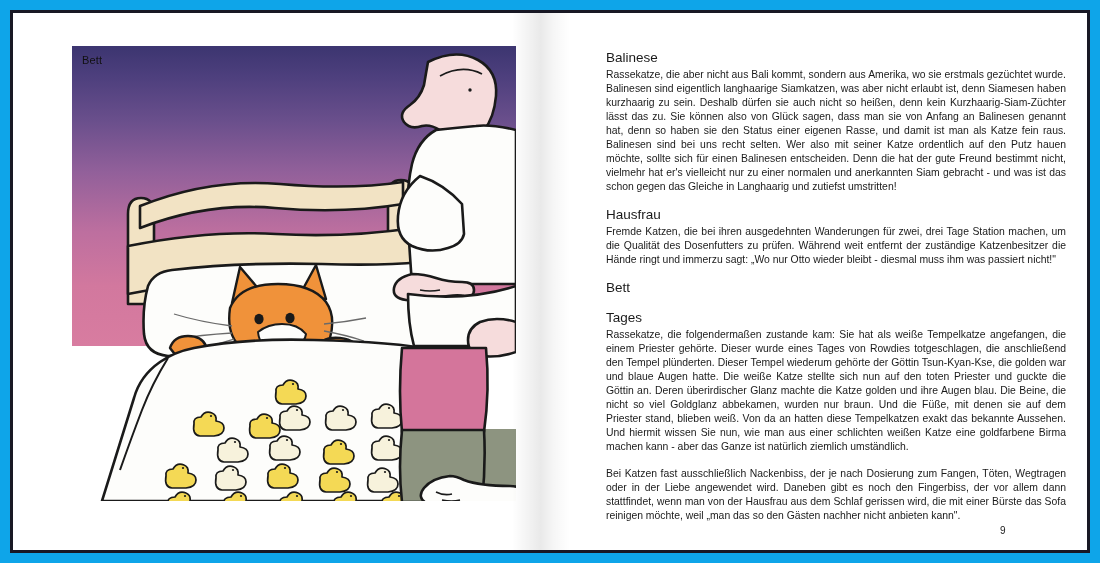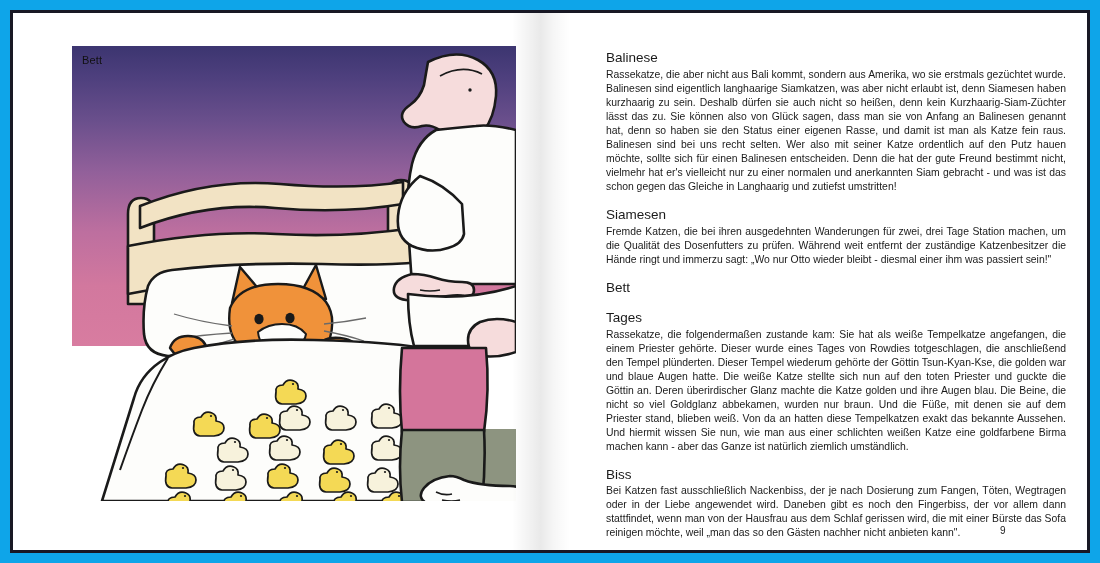--- a/index.html
+++ b/index.html
@@ -300,35 +300,34 @@
   <div id="spine"></div>
 
   <div id="text-col">
 
     <div class="entry">
       <h2>Balinese</h2>
       <p>Rassekatze, die aber nicht aus Bali kommt, sondern aus Amerika, wo sie erstmals gezüchtet wurde. Balinesen sind eigentlich langhaarige Siamkatzen, was aber nicht erlaubt ist, denn Siamesen haben kurzhaarig zu sein. Deshalb dürfen sie auch nicht so heißen, denn kein Kurzhaarig-Siam-Züchter lässt das zu. Sie können also von Glück sagen, dass man sie von Anfang an Balinesen genannt hat, denn so haben sie den Status einer eigenen Rasse, und damit ist man als Katze fein raus. Balinesen sind bei uns recht selten. Wer also mit seiner Katze ordentlich auf den Putz hauen möchte, sollte sich für einen Balinesen entscheiden. Denn die hat der gute Freund bestimmt nicht, vielmehr hat er's vielleicht nur zu einer normalen und anerkannten Siam gebracht - und was ist das schon gegen das Gleiche in Langhaarig und zutiefst umstritten!</p>
     </div>
 
     <div class="entry">
-      <h2>Siamesen</h2>
-      <p>Fremde Katzen, die bei ihren ausgedehnten Wanderungen für zwei, drei Tage Station machen, um die Qualität des Dosenfutters zu prüfen. Während weit entfernt der zuständige Katzenbesitzer die Hände ringt und immerzu sagt: „Wo nur Otto wieder bleibt - diesmal einer ihm was passiert sein!"</p>
+      <h2>Hausfrau</h2>
+      <p>Fremde Katzen, die bei ihren ausgedehnten Wanderungen für zwei, drei Tage Station machen, um die Qualität des Dosenfutters zu prüfen. Während weit entfernt der zuständige Katzenbesitzer die Hände ringt und immerzu sagt: „Wo nur Otto wieder bleibt - diesmal muss ihm was passiert nicht!"</p>
     </div>
 
     <div class="entry">
       <h2>Bett</h2>
     </div>
 
     <div class="entry">
       <h2>Tages</h2>
       <p>Rassekatze, die folgendermaßen zustande kam: Sie hat als weiße Tempelkatze angefangen, die einem Priester gehörte. Dieser wurde eines Tages von Rowdies totgeschlagen, die anschließend den Tempel plünderten. Dieser Tempel wiederum gehörte der Göttin Tsun-Kyan-Kse, die golden war und blaue Augen hatte. Die weiße Katze stellte sich nun auf den toten Priester und guckte die Göttin an. Deren überirdischer Glanz machte die Katze golden und ihre Augen blau. Die Beine, die nicht so viel Goldglanz abbekamen, wurden nur braun. Und die Füße, mit denen sie auf dem Priester stand, blieben weiß. Von da an hatten diese Tempelkatzen exakt das bekannte Aussehen. Und hiermit wissen Sie nun, wie man aus einer schlichten weißen Katze eine goldfarbene Birma machen kann - aber das Ganze ist natürlich ziemlich umständlich.</p>
     </div>
 
     <div class="entry">
-      <h2>Biss</h2>
       <p>Bei Katzen fast ausschließlich Nackenbiss, der je nach Dosierung zum Fangen, Töten, Wegtragen oder in der Liebe angewendet wird. Daneben gibt es noch den Fingerbiss, der vor allem dann stattfindet, wenn man von der Hausfrau aus dem Schlaf gerissen wird, die mit einer Bürste das Sofa reinigen möchte, weil „man das so den Gästen nachher nicht anbieten kann".</p>
     </div>
 
   </div>
 
   <div id="page-number">9</div>
 
 </div>
 
 </body></html>

